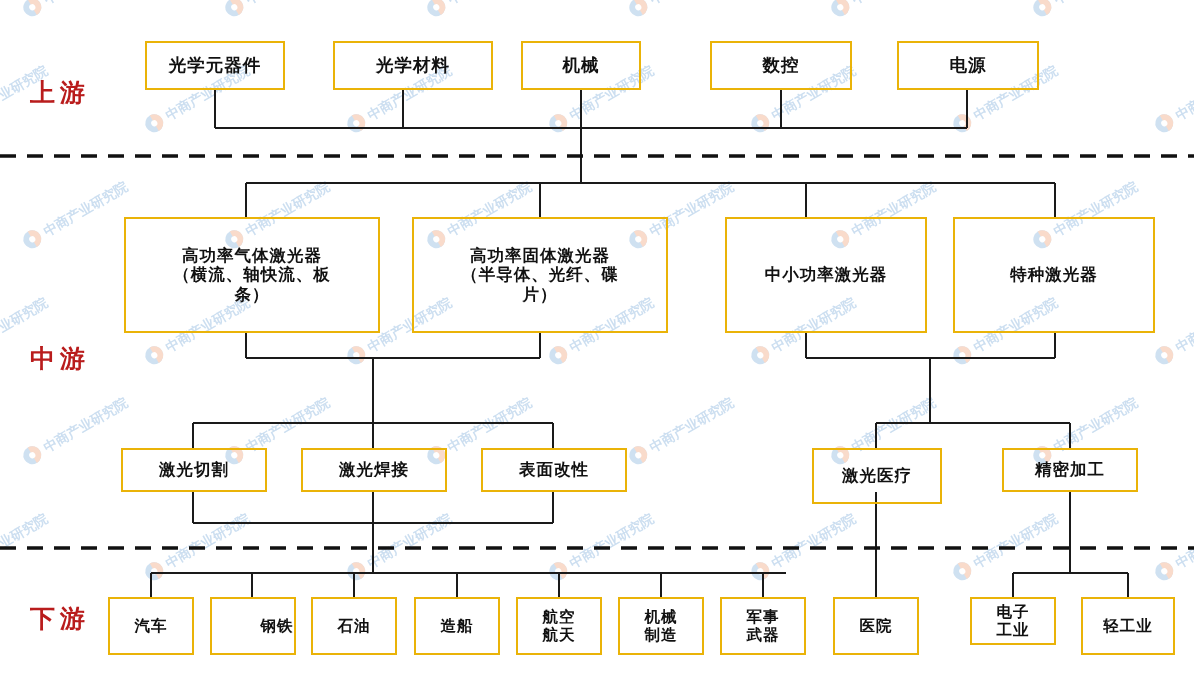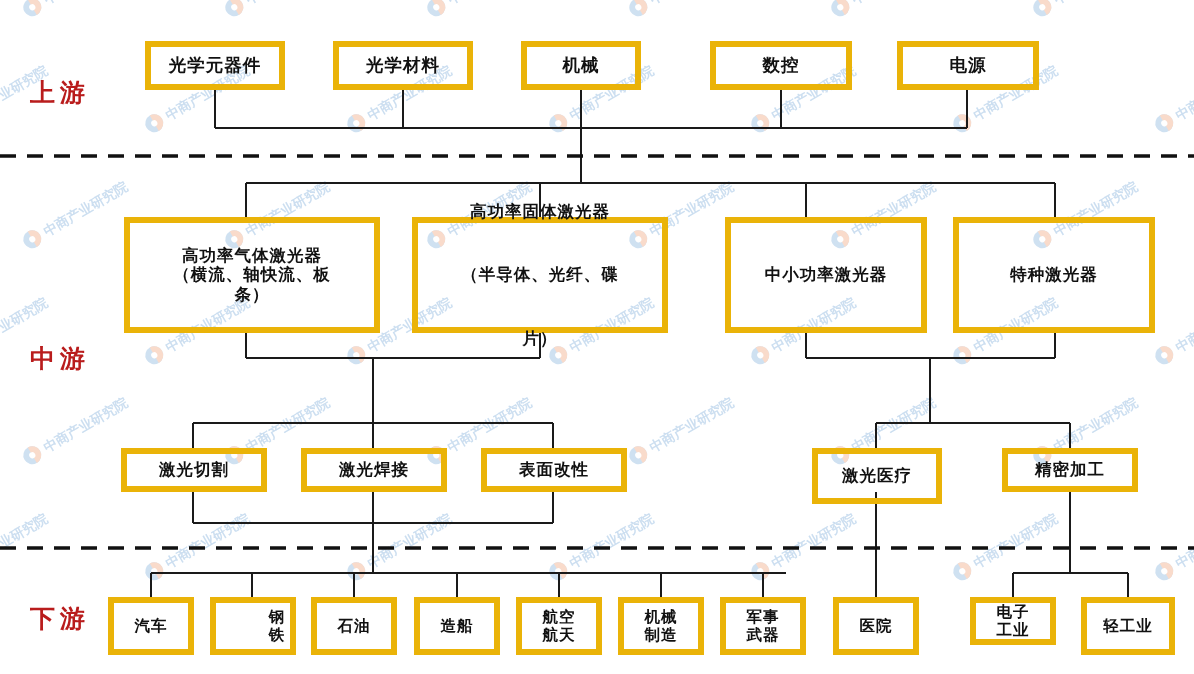--- a/index.html
+++ b/index.html
@@ -5,21 +5,21 @@
   html,body{margin:0;padding:0;background:#ffffff;}
   body{width:1194px;height:674px;overflow:hidden;
        font-family:"Liberation Serif","DejaVu Serif",serif;}
   #stage{position:relative;width:1194px;height:674px;background:#fff;}
   #wm,#diagram{position:absolute;left:0;top:0;width:1194px;height:674px;}
   #wm{z-index:1;pointer-events:none;}
   #diagram{z-index:2;}
   .nodebox{
     position:absolute;
     box-sizing:border-box;
-    border:6px solid #eab308;
+    border:2px solid #eab308;
     background:transparent;
     display:flex;align-items:center;justify-content:center;
     text-align:center;
     color:#111;
     font-weight:700;
     line-height:1.18;
     letter-spacing:1px;
     z-index:3;
   }
   .stage-label{
@@ -163,31 +163,31 @@
       <line x1="0" y1="156" x2="1194" y2="156"></line>
       <line x1="0" y1="548" x2="1194" y2="548"></line>
     </g>
   </svg>
 
   <div class="stage-label" style="left:30px;top:76px;">上游</div>
   <div class="stage-label" style="left:30px;top:342px;">中游</div>
   <div class="stage-label" style="left:30px;top:602px;">下游</div>
 
   <div class="nodebox t17" style="left:145px;top:41px;width:140px;height:49px;">光学元器件</div>
-  <div class="nodebox t17" style="left:333px;top:41px;width:140px;height:49px;">光学材料</div>
+  <div class="nodebox t17" style="left:333px;top:41px;width:160px;height:49px;">光学材料</div>
   <div class="nodebox t17" style="left:521px;top:41px;width:120px;height:49px;">机械</div>
   <div class="nodebox t17" style="left:710px;top:41px;width:142px;height:49px;">数控</div>
   <div class="nodebox t17" style="left:897px;top:41px;width:142px;height:49px;">电源</div>
 
   <div class="nodebox t16" style="left:124px;top:217px;width:256px;height:116px;flex-direction:column;">
     <span>高功率气体激光器</span>
     <span>（横流、轴快流、板</span>
     <span>条）</span>
   </div>
-  <div class="nodebox t16" style="left:412px;top:217px;width:256px;height:116px;flex-direction:column;gap:44px;">
+  <div class="nodebox t16" style="left:412px;top:217px;width:256px;height:116px;flex-direction:column;">
     <span>高功率固体激光器</span>
     <span>（半导体、光纤、碟</span>
     <span>片）</span>
   </div>
   <div class="nodebox t16" style="left:705px;top:217px;width:202px;height:116px;margin-left:20px;">中小功率激光器</div>
   <div class="nodebox t16" style="left:953px;top:217px;width:202px;height:116px;">特种激光器</div>
 
   <div class="nodebox t16" style="left:121px;top:448px;width:146px;height:44px;">激光切割</div>
   <div class="nodebox t16" style="left:301px;top:448px;width:146px;height:44px;">激光焊接</div>
   <div class="nodebox t16" style="left:481px;top:448px;width:146px;height:44px;">表面改性</div>

